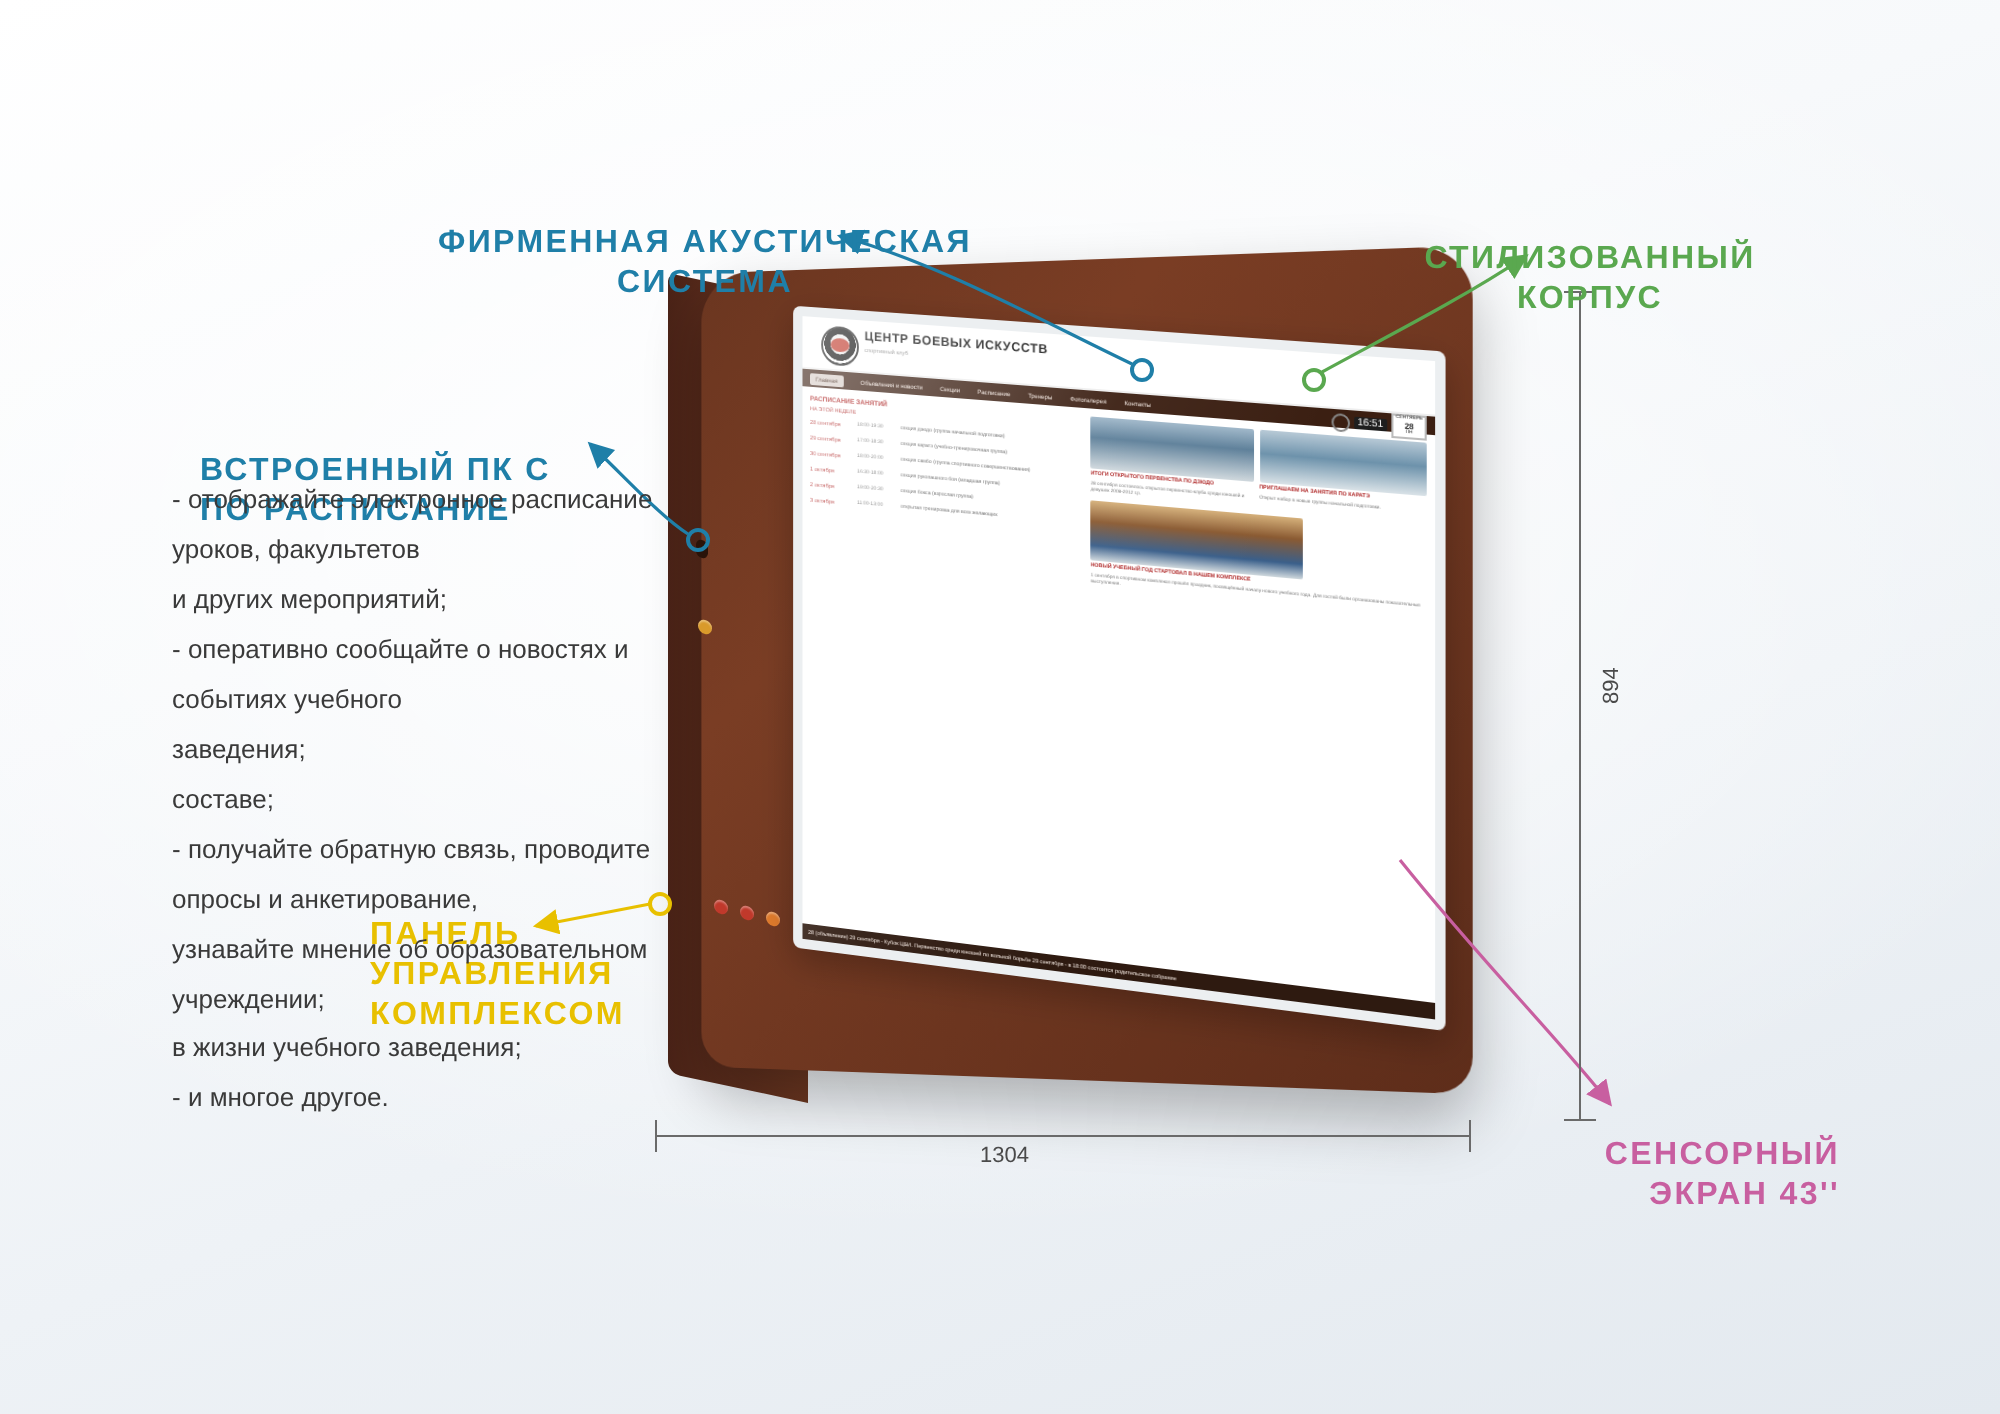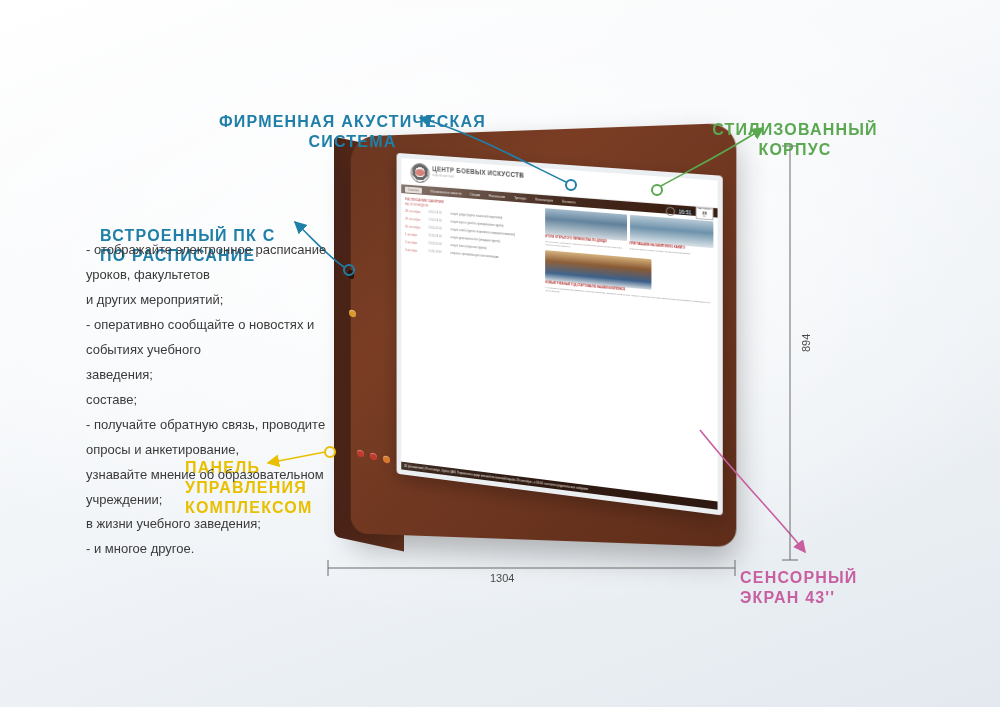--- a/index.html
+++ b/index.html
@@ -16,21 +16,21 @@
   .label{position:absolute;font-weight:bold;letter-spacing:1.2px;line-height:1.25;}
   .label-blue{color:#1f7fa8;margin-top:36px;}
   .label-green{color:#5aa84f;}
   .label-yellow{color:#e8c000;}
   .label-pink{color:#c85fa0;}
 
   #lbl-acoustic{left:215px;top:76px;width:275px;text-align:center;font-size:16px;}
   #lbl-corpus{left:700px;top:90px;width:190px;text-align:center;font-size:16px;margin-top:30px;}
   #lbl-pc{left:100px;top:190px;width:200px;text-align:left;font-size:16px;}
   #lbl-panel{left:150px;top:458px;width:140px;text-align:left;font-size:16px;}
-  #lbl-touch{left:740px;top:568px;width:180px;text-align:left;font-size:16px;}
+  #lbl-touch{left:740px;top:568px;width:180px;text-align:right;font-size:16px;}
 
   
   #desc{position:absolute;left:86px;top:238px;width:250px;font-size:13px;line-height:1.92;color:#3a3a3a;}
   #desc div{white-space:pre-wrap;}
 
   
   #dim-w{position:absolute;left:490px;top:572px;font-size:11px;color:#4a4a4a;}
   #dim-h{position:absolute;left:800px;top:352px;font-size:11px;color:#4a4a4a;
          transform:rotate(-90deg);transform-origin:left top;}
 

